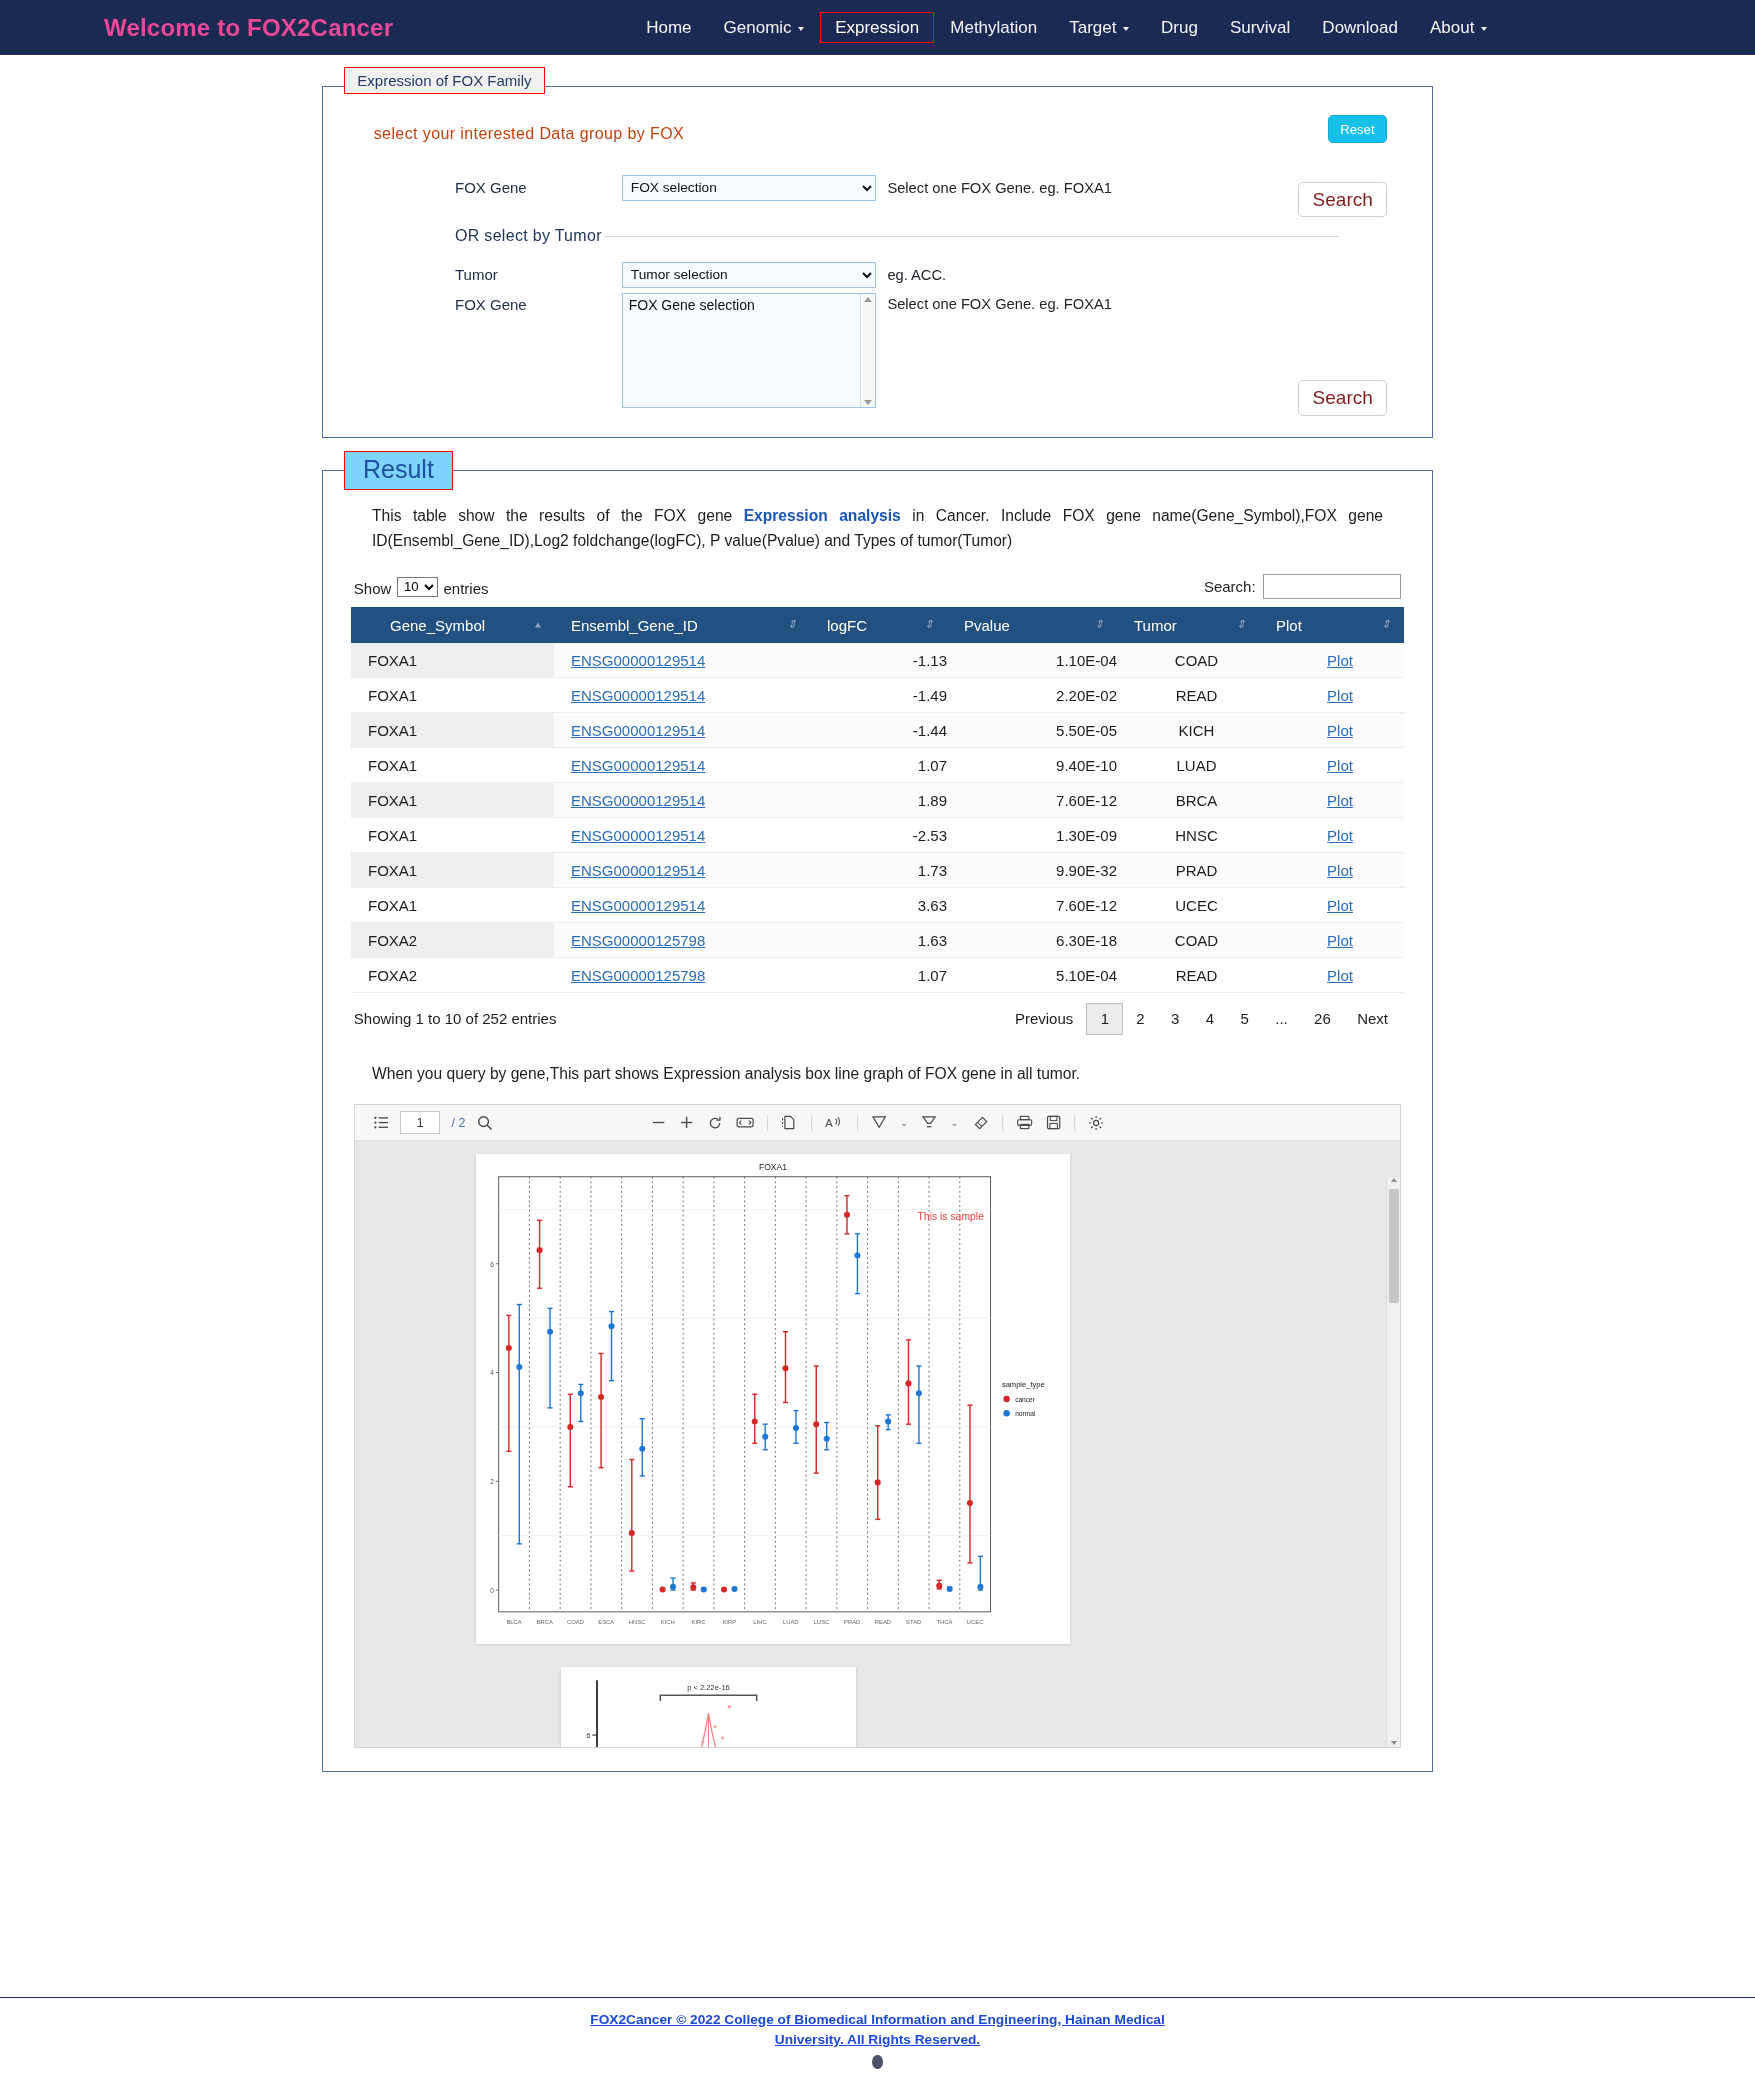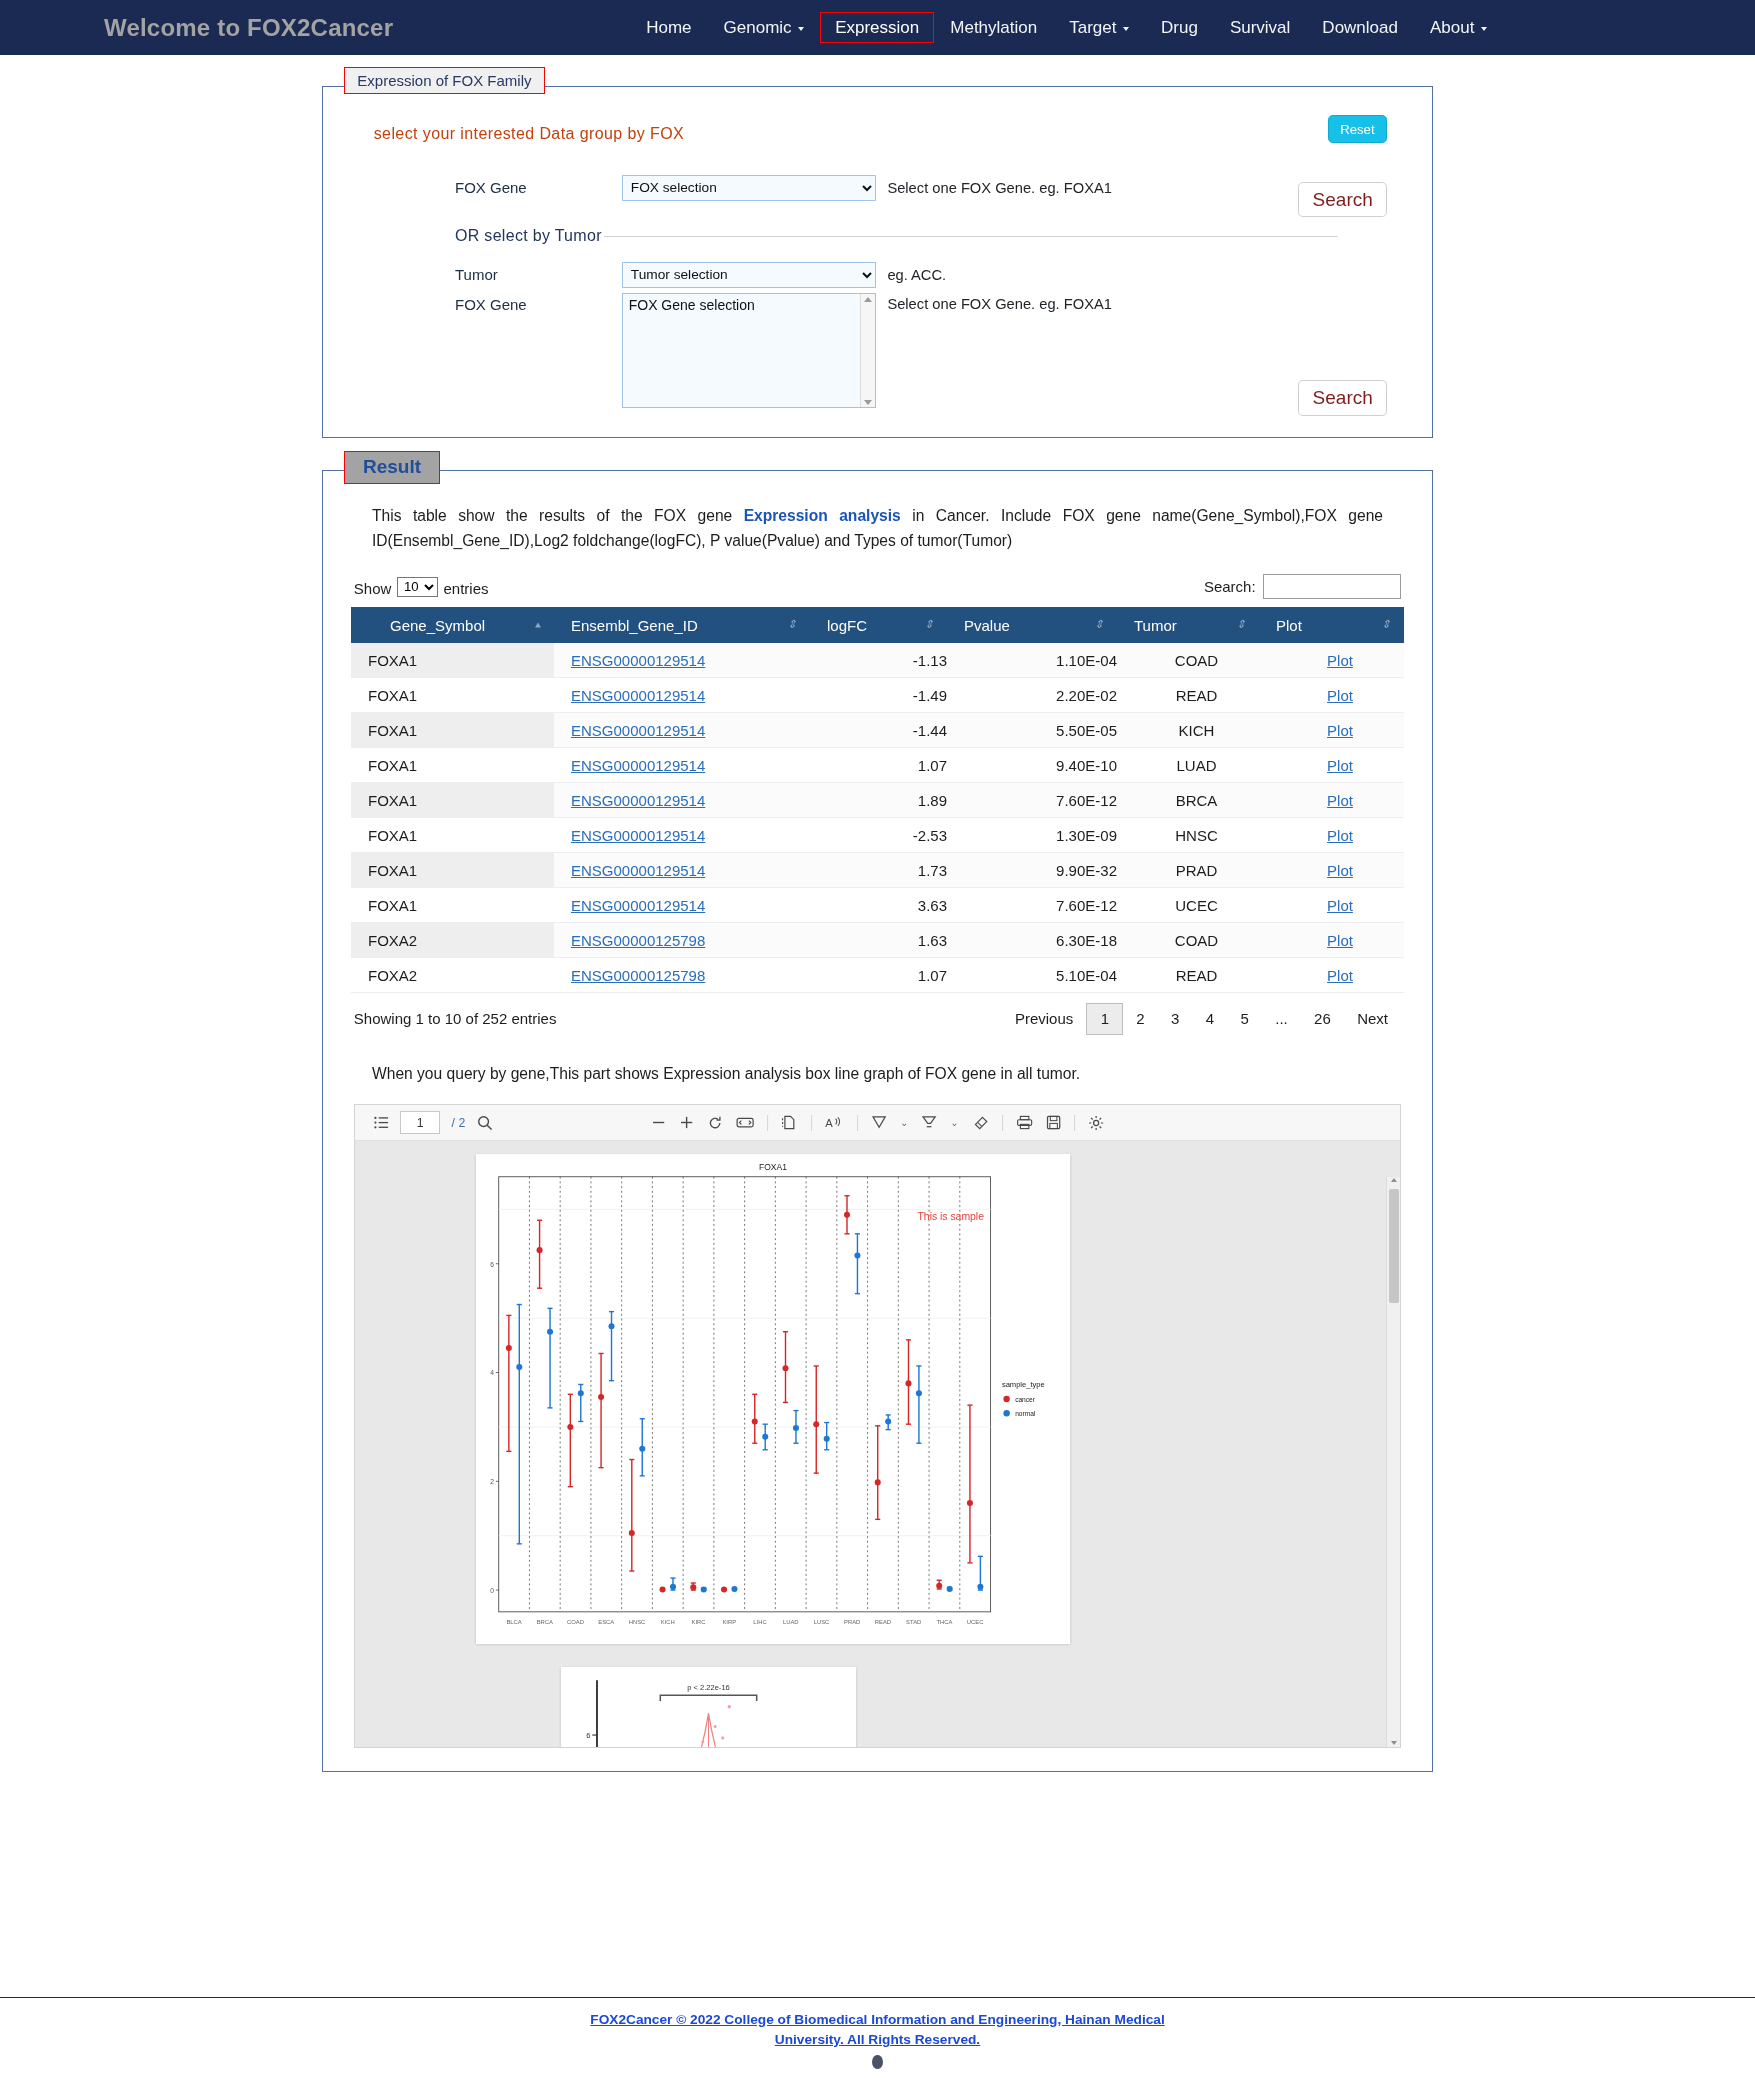--- a/index.html
+++ b/index.html
@@ -15,21 +15,21 @@
 
   
   .navbar {
     height:55px;
     background:#1b2a52;
     display:flex;
     align-items:center;
     padding:0 0 0 104px;
   }
   .brand {
-    color:#a3a3a3;
+    color:#ec4899;
     font-size:24px;
     font-weight:bold;
     letter-spacing:0.2px;
   }
   .nav-links {
     display:flex;
     align-items:center;
     margin-left:237px;
     gap:0px;
   }
@@ -73,24 +73,24 @@
     left:21px;
     background:#f0f0f0;
     border:1.9px solid #ff0000;
     padding:4.7px 12.3px 5.7px 12.3px;
     font-size:15px;
     color:#273a63;
     line-height:1;
   }
   .legend.result {
     color:#1f4e9c;
-    font-weight:bold;
-    font-size:19px;
+    font-weight:normal;
+    font-size:25px;
     padding:5.7px 18px 6.6px 18px;
-    background:#a3a3a3;
+    background:#7dd3fc;
   }
 
   
   .form-body { padding:38px 45px 24.6px 45px; position:relative; }
   .form-title {
     color:#c2410c;
     font-size:16px;
     letter-spacing:0.4px;
     margin-bottom:32px;
     padding-left:5.7px;

